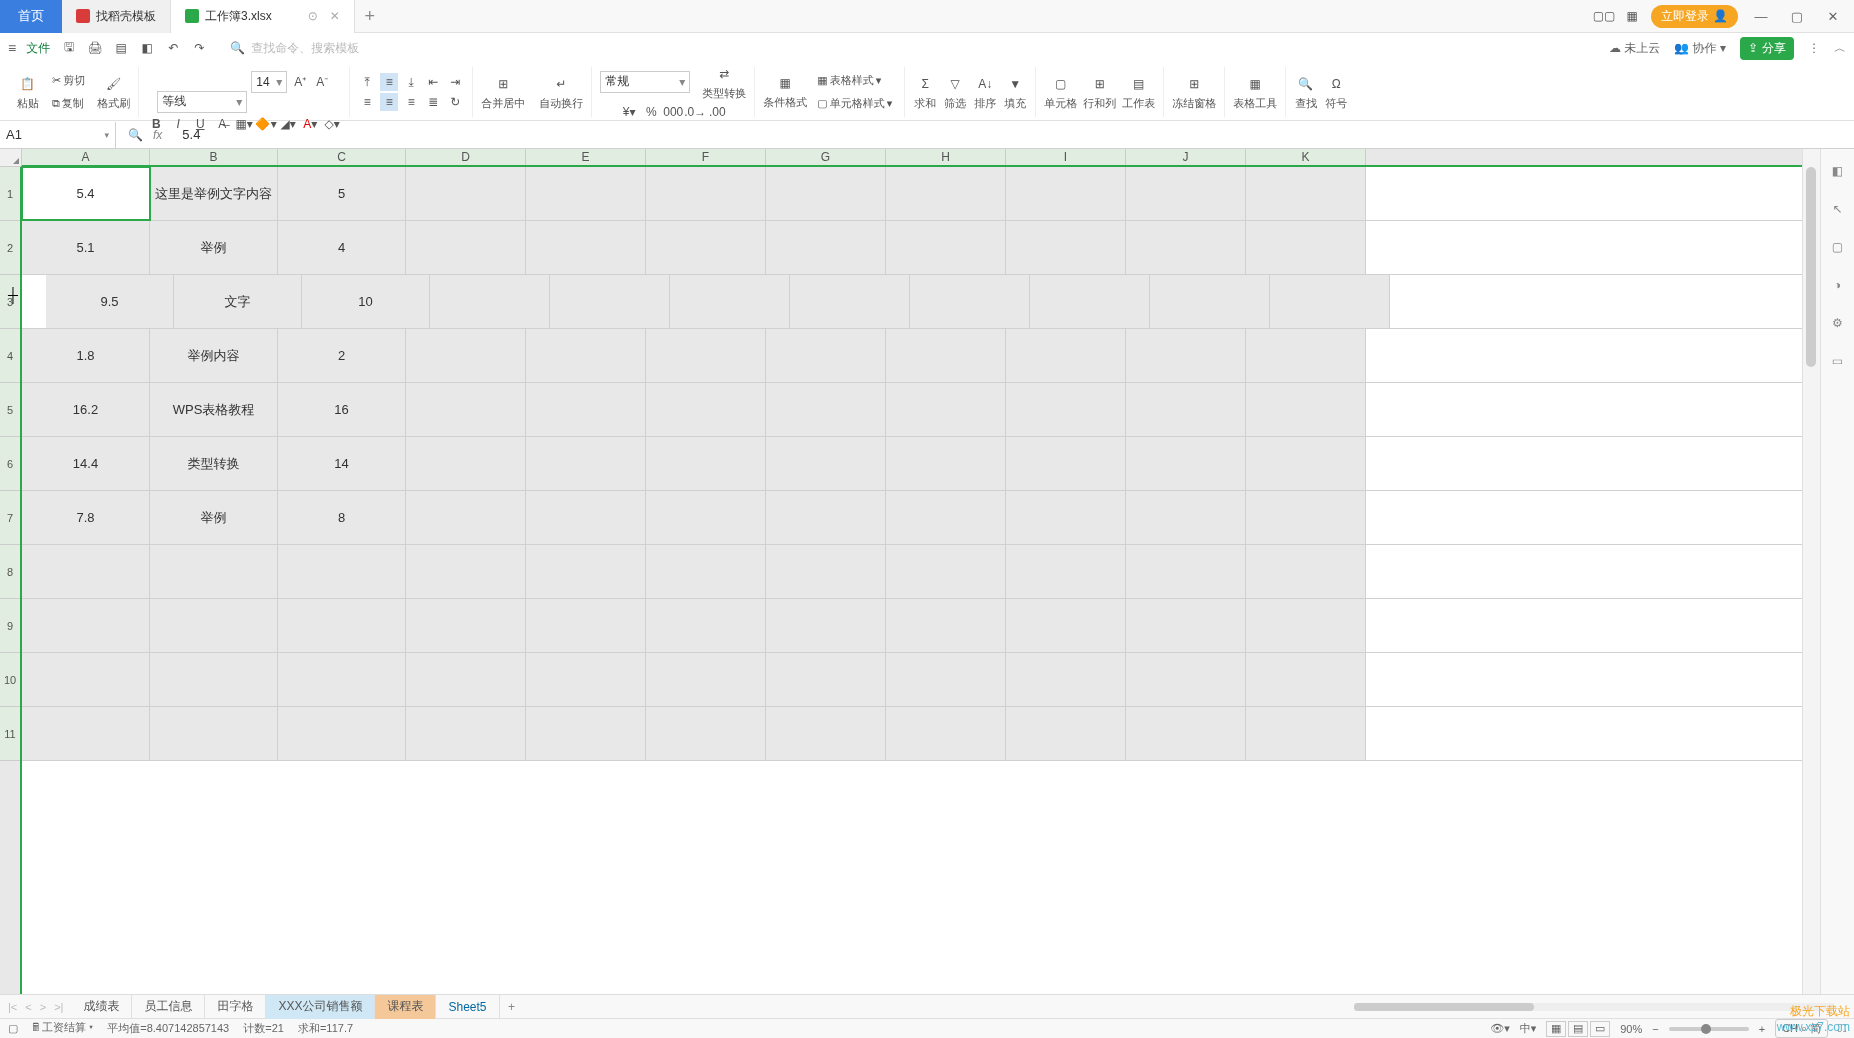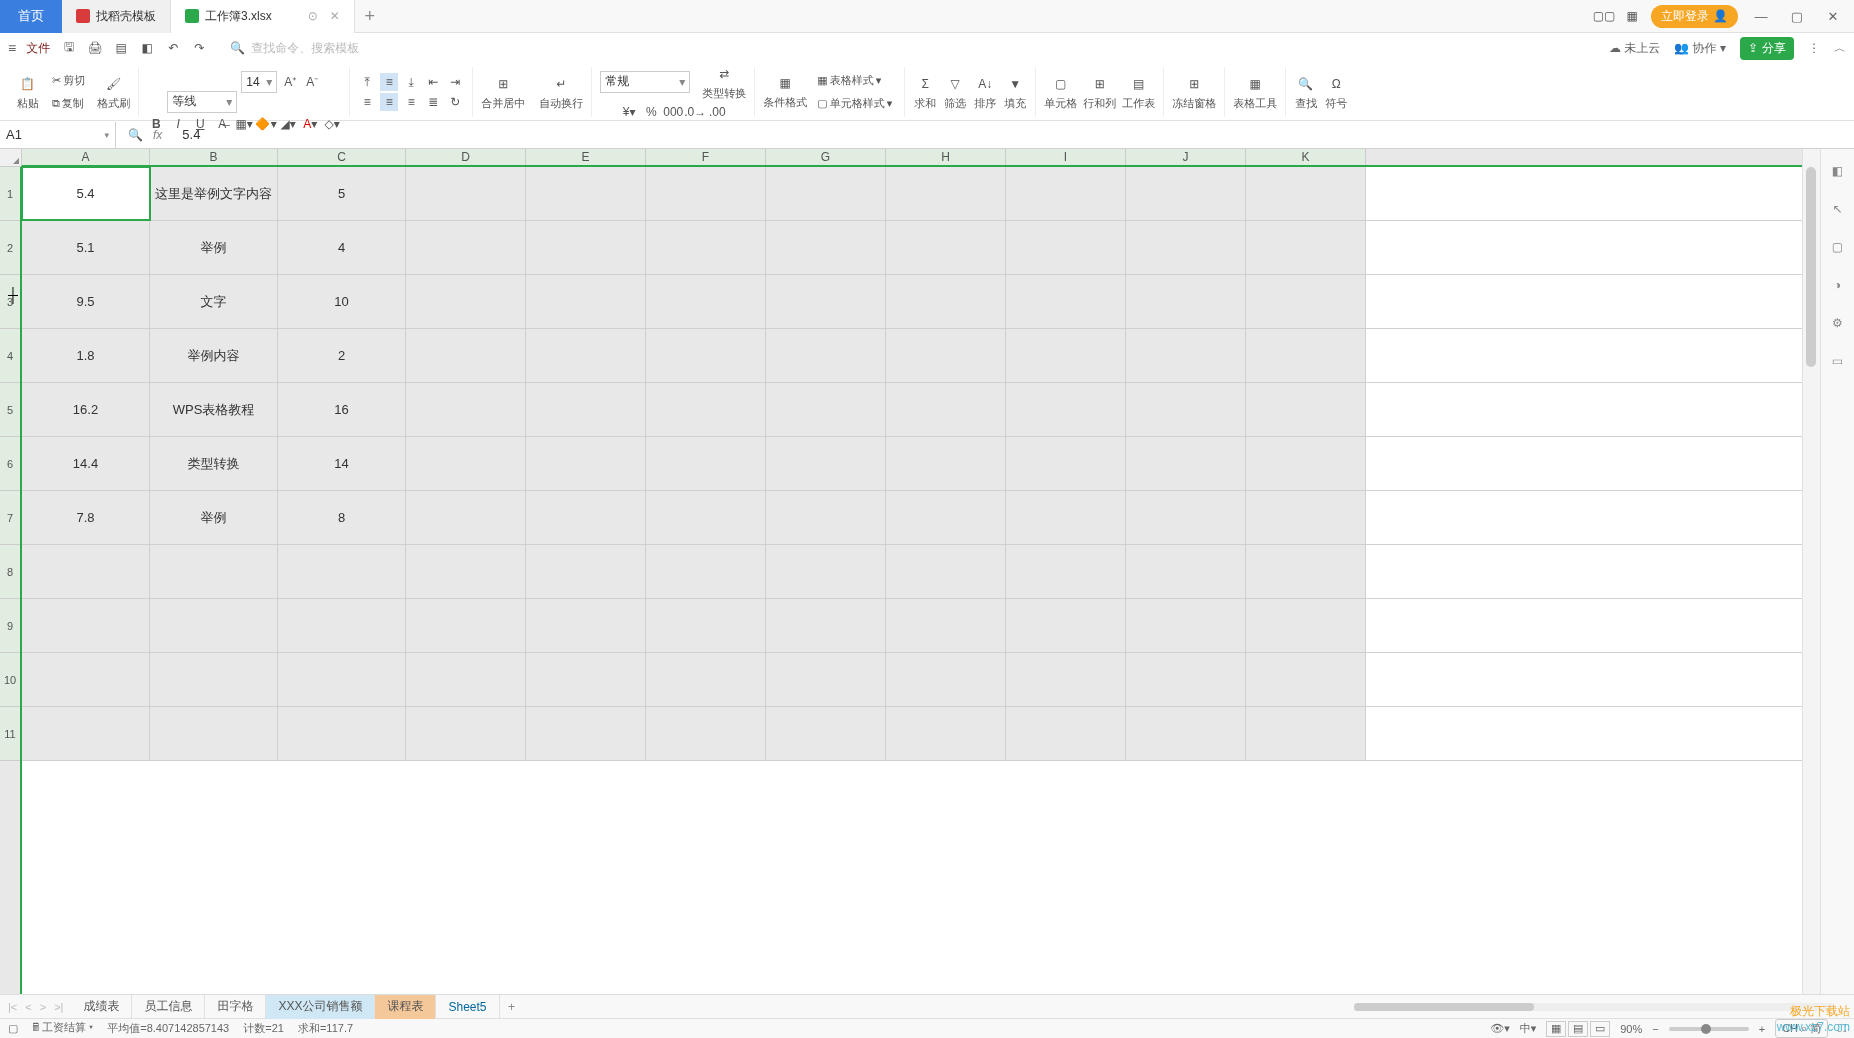--- a/index.html
+++ b/index.html
@@ -15,39 +15,39 @@
 .tab-icon.s { background: #2ba84a; border-radius: 2px; }
 .tab-add { width: 30px; text-align: center; font-size: 18px; color: #888; }
 .title-right { margin-left: auto; display: flex; align-items: center; gap: 10px; padding-right: 8px; }
 .login-btn { background: #f6a623; color: #fff; border-radius: 12px; padding: 3px 10px; display: flex; align-items: center; gap: 4px; font-size: 12px; }
 .win-btn { width: 26px; height: 26px; display: flex; align-items: center; justify-content: center; color: #666; font-size: 13px; }
 
 
 .menubar { height: 30px; display: flex; align-items: center; padding: 0 8px; gap: 2px; background: #fff; }
 .menu-left { display: flex; align-items: center; gap: 10px; }
 .hamburger { color: #666; font-size: 14px; }
-.menu-file { font-size: 12px; color: #7f1d1d; }
+.menu-file { font-size: 12px; color: #15803d; }
 .qat { display: flex; align-items: center; gap: 8px; margin-left: 8px; color: #555; }
 .qat span { display: inline-flex; width: 18px; height: 18px; align-items: center; justify-content: center; }
 .menutabs { display: flex; align-items: center; gap: 18px; margin-left: 20px; }
 .menutab { font-size: 13px; color: #333; padding: 4px 6px; }
 .menutab.active { background: #2ba84a; color: #fff; border-radius: 4px; padding: 4px 10px; }
 .search-box { margin-left: 20px; color: #bbb; display: flex; align-items: center; gap: 6px; font-size: 12px; }
 .menu-right { margin-left: auto; display: flex; align-items: center; gap: 14px; color: #666; }
 .share-btn { background: #2ba84a; color: #fff; border-radius: 4px; padding: 3px 8px; display: flex; align-items: center; gap: 4px; }
 
 
 .ribbon { height: 58px; background: #fff; border-bottom: 1px solid #e0e0e0; display: flex; align-items: center; padding: 0 8px; }
 .rgroup { display: flex; flex-direction: column; align-items: center; gap: 2px; padding: 0 8px; height: 50px; justify-content: center; border-right: 1px solid #eee; }
 .rgroup.noborder { border-right: none; }
 .rgroup-row { display: flex; align-items: center; gap: 4px; }
 .rgroup .lbl { font-size: 11px; color: #555; }
 .rbtn { display: flex; align-items: center; gap: 2px; font-size: 11px; color: #555; padding: 2px 4px; }
 .font-sel { border: 1px solid #ccc; height: 22px; padding: 0 4px; font-size: 12px; display: flex; align-items: center; }
-.font-name { width: 70px; margin-top: 40px; }
+.font-name { width: 90px; margin-top: 40px; }
 .font-size { width: 36px; }
 .num-sel { border: 1px solid #ccc; height: 22px; width: 90px; padding: 0 4px; font-size: 12px; display: flex; align-items: center; }
 .ico { display: inline-flex; width: 18px; height: 18px; align-items: center; justify-content: center; color: #555; }
 .ico.big { width: 24px; height: 24px; }
 
 
 .fbar { height: 28px; border-bottom: 1px solid #d0d0d0; display: flex; align-items: center; }
 .namebox { width: 116px; height: 26px; border-right: 1px solid #d0d0d0; display: flex; align-items: center; justify-content: center; padding: 0 6px; font-size: 13px; }
 .namebox-arrow { color: #888; font-size: 9px; margin-left: auto; }
 .fbar-icons { display: flex; align-items: center; gap: 10px; padding: 0 12px; color: #888; }
@@ -394,21 +394,21 @@
           <div class="cell" style="width: 128px;">4</div>
           <div class="cell" style="width: 120px;"></div>
           <div class="cell" style="width: 120px;"></div>
           <div class="cell" style="width: 120px;"></div>
           <div class="cell" style="width: 120px;"></div>
           <div class="cell" style="width: 120px;"></div>
           <div class="cell" style="width: 120px;"></div>
           <div class="cell" style="width: 120px;"></div>
           <div class="cell" style="width: 120px;"></div>
         </div>
-        <div class="cellrow" style="height: 54px;">
+        <div class="cellrow" style="height: 54px; padding-left: 24px;">
           <div class="cell" style="width: 128px;">9.5</div>
           <div class="cell" style="width: 128px;">文字</div>
           <div class="cell" style="width: 128px;">10</div>
           <div class="cell" style="width: 120px;"></div>
           <div class="cell" style="width: 120px;"></div>
           <div class="cell" style="width: 120px;"></div>
           <div class="cell" style="width: 120px;"></div>
           <div class="cell" style="width: 120px;"></div>
           <div class="cell" style="width: 120px;"></div>
           <div class="cell" style="width: 120px;"></div>

